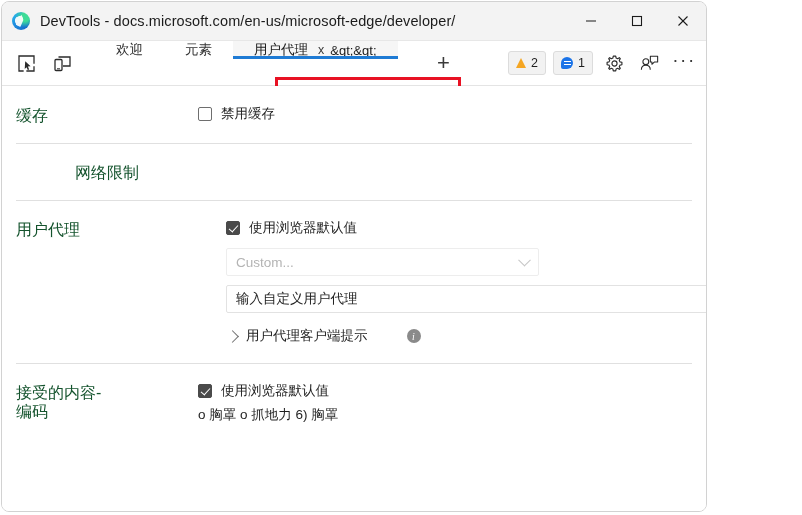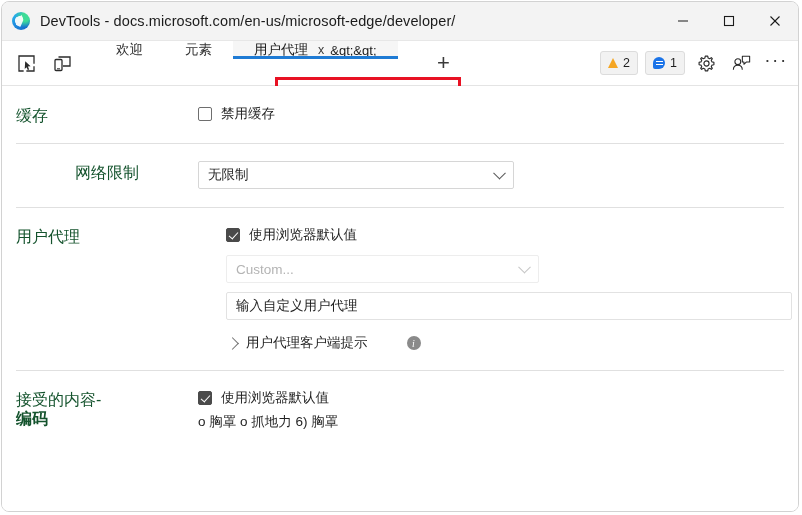--- a/index.html
+++ b/index.html
@@ -11,21 +11,21 @@
     width: 802px;
     height: 515px;
     font-family: "Liberation Sans", "DejaVu Sans", sans-serif;
     overflow: hidden;
   }
 
   
   .window {
     position: absolute;
     left: 1px; top: 1px;
-    width: 798px; height: 511px;
+    width: 706px; height: 511px;
     background: #ffffff;
     border: 1px solid #d2d2d2;
     border-radius: 8px;
     box-sizing: border-box;
     overflow: hidden;
   }
 
   
   .titlebar {
     position: relative;
@@ -346,21 +346,21 @@
     margin-left: 30px;
     flex: 0 0 auto;
   }
 
   .enc-extra {
     font-size: 13.5px;
     color: #1f1f1f;
     margin-top: 5px;
     white-space: nowrap;
   }
-  .row-label .lbl-line2 { display: block; font-weight: bold; }
+  .row-label .lbl-line2 { display: block; }
 </style>
 </head>
 <body>
 
 <div class="window">
 
   <div class="titlebar">
     <div class="app-icon"></div>
     <div class="title-text">DevTools - docs.microsoft.com/en-us/microsoft-edge/developer/</div>
 
@@ -456,26 +456,20 @@
           <span class="checkbox"></span>
           <span class="check-label">禁用缓存</span>
         </div>
       </div>
     </div>
 
     <div class="divider"></div>
 
     <div class="row sect-throttle">
       <div class="row-label">网络限制</div>
-      <div class="row-body">
-        <div class="select throttle">
-          <span>无限制</span>
-          <span class="chev"></span>
-        </div>
-      </div>
     </div>
 
     <div class="divider"></div>
 
     <div class="row sect-ua">
       <div class="row-label">用户代理</div>
       <div class="row-body">
 
         <div class="check-line">
           <span class="checkbox checked"></span>

